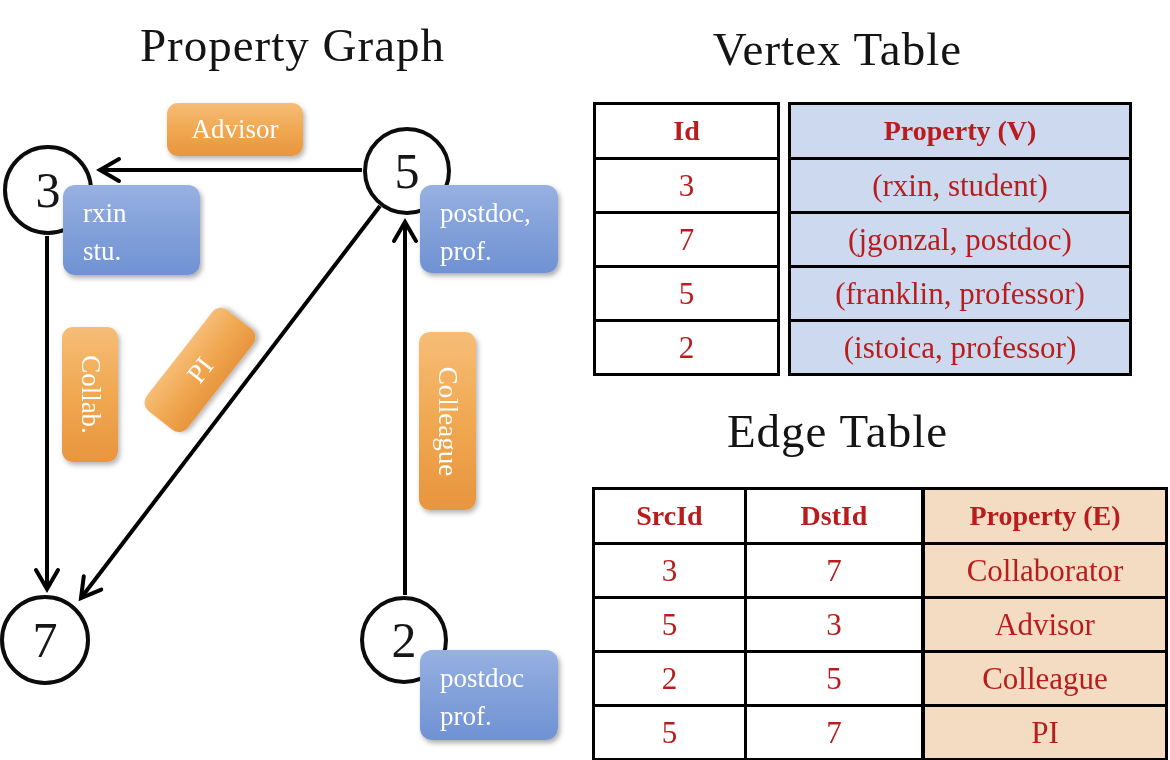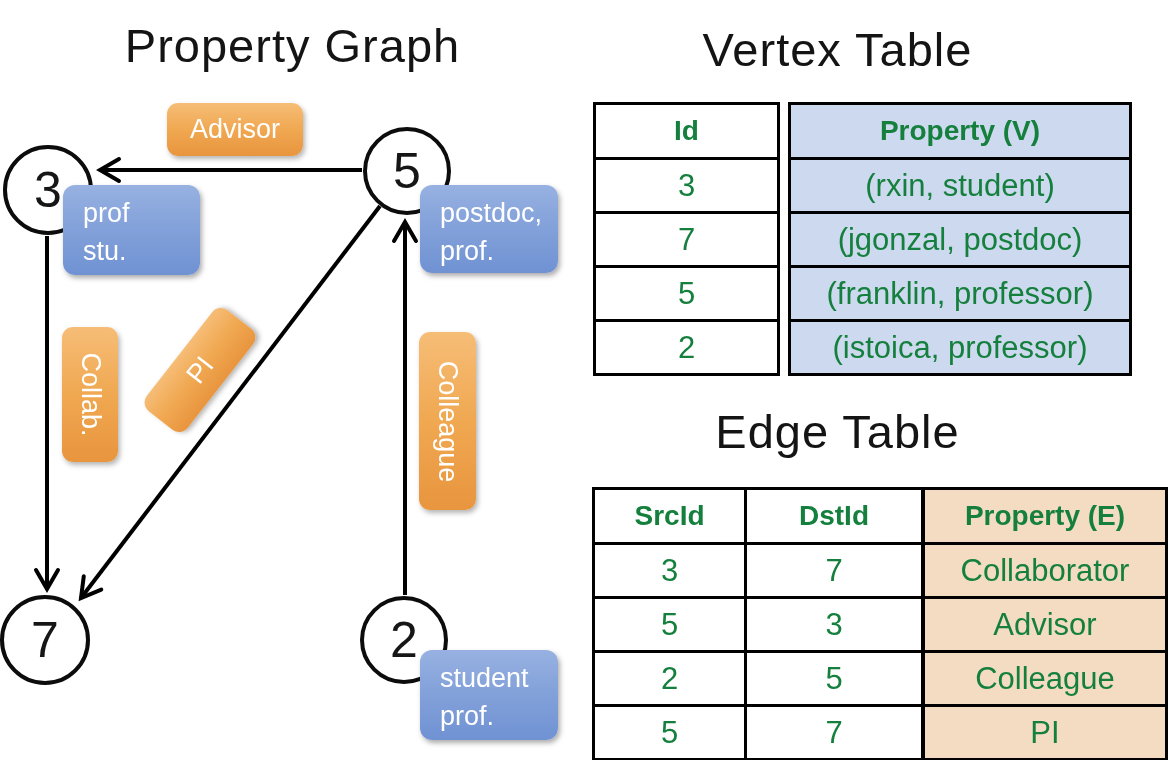--- a/index.html
+++ b/index.html
@@ -1,18 +1,18 @@
 <!DOCTYPE html>
 <html><head>
 <meta charset="utf-8">
 <style>
   html,body{margin:0;padding:0;background:#ffffff;}
   #stage{
     position:relative;width:1170px;height:760px;background:#ffffff;overflow:hidden;
-    font-family:Liberation Sans, sans-serif;color:#161616;
+    font-family:Liberation Serif, serif;color:#161616;
   }
   .panel-title{
     position:absolute;text-align:center;font-size:47px;letter-spacing:1px;
     color:#141414;white-space:nowrap;
   }
   
   .node-circle{
     position:absolute;border:4px solid #0c0c0c;border-radius:50%;background:#ffffff;
     display:flex;align-items:center;justify-content:center;
     font-size:50px;color:#161616;box-sizing:border-box;z-index:1;
@@ -34,21 +34,21 @@
     color:#ffffff;font-size:27px;
     display:flex;align-items:center;justify-content:center;
   }
   .edge-label .vtext{
     white-space:nowrap;transform:rotate(90deg);
   }
   
   table.sheet{border-collapse:collapse;position:absolute;table-layout:fixed;}
   table.sheet td{
     border:3px solid #000000;text-align:center;vertical-align:middle;
-    font-size:31px;color:#15803d;padding:0;overflow:hidden;white-space:nowrap;
+    font-size:31px;color:#b91c1c;padding:0;overflow:hidden;white-space:nowrap;
   }
   table.sheet td.hdr{font-weight:bold;font-size:28px;}
   td.bluecell{background:#cdd9ef;}
   td.tancell{background:#f4dcc2;}
 </style>
 </head>
 <body>
 
 <div id="stage">
 
@@ -73,29 +73,29 @@
     <span>5</span>
   </div>
   <div class="node-circle" style="left:0px;top:595px;width:90px;height:90px;">
     <span>7</span>
   </div>
   <div class="node-circle" style="left:360px;top:596px;width:88px;height:88px;">
     <span>2</span>
   </div>
 
   <div class="prop-box" style="left:63px;top:185px;width:137px;height:90px;">
-    <div>prof</div>
+    <div>rxin</div>
     <div>stu.</div>
   </div>
   <div class="prop-box" style="left:420px;top:185px;width:138px;height:88px;">
     <div>postdoc,</div>
     <div>prof.</div>
   </div>
   <div class="prop-box" style="left:420px;top:650px;width:138px;height:90px;">
-    <div>student</div>
+    <div>postdoc</div>
     <div>prof.</div>
   </div>
 
   <div class="edge-label" style="left:167px;top:103px;width:136px;height:53px;">
     <span>Advisor</span>
   </div>
   <div class="edge-label" style="left:62px;top:327px;width:56px;height:135px;">
     <span class="vtext">Collab.</span>
   </div>
   <div class="edge-label" style="left:136px;top:344px;width:128px;height:52px;transform:rotate(-52deg);">

